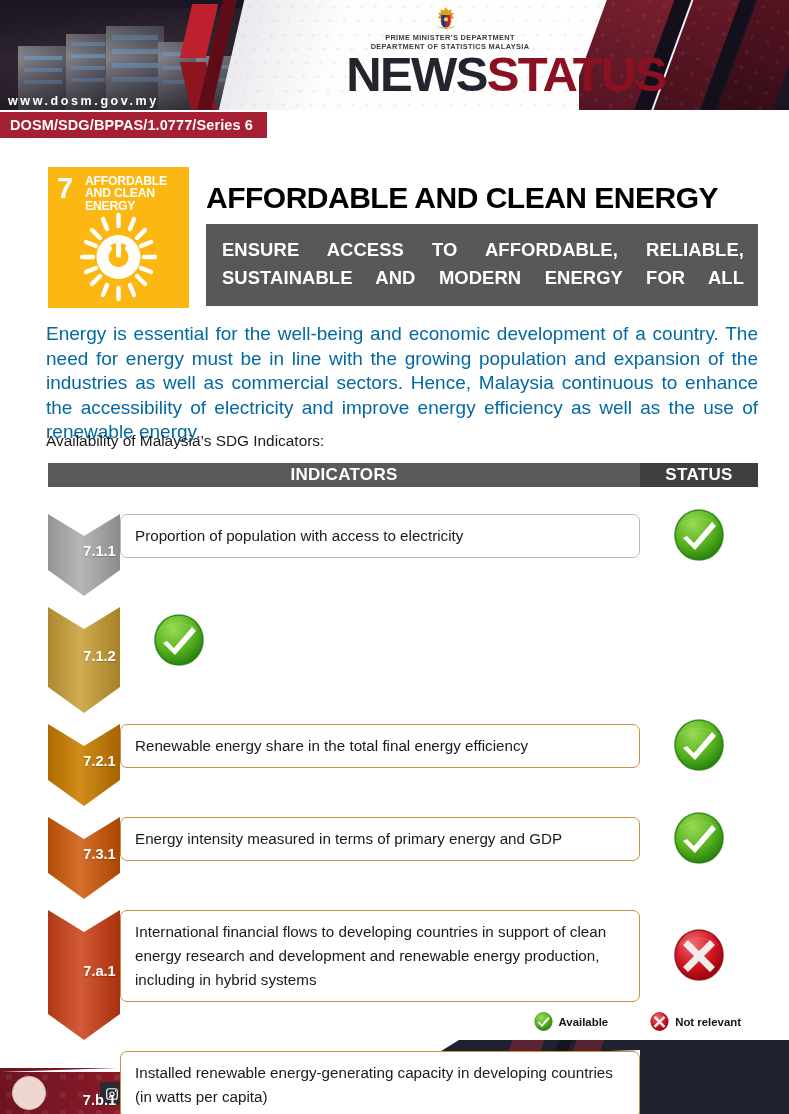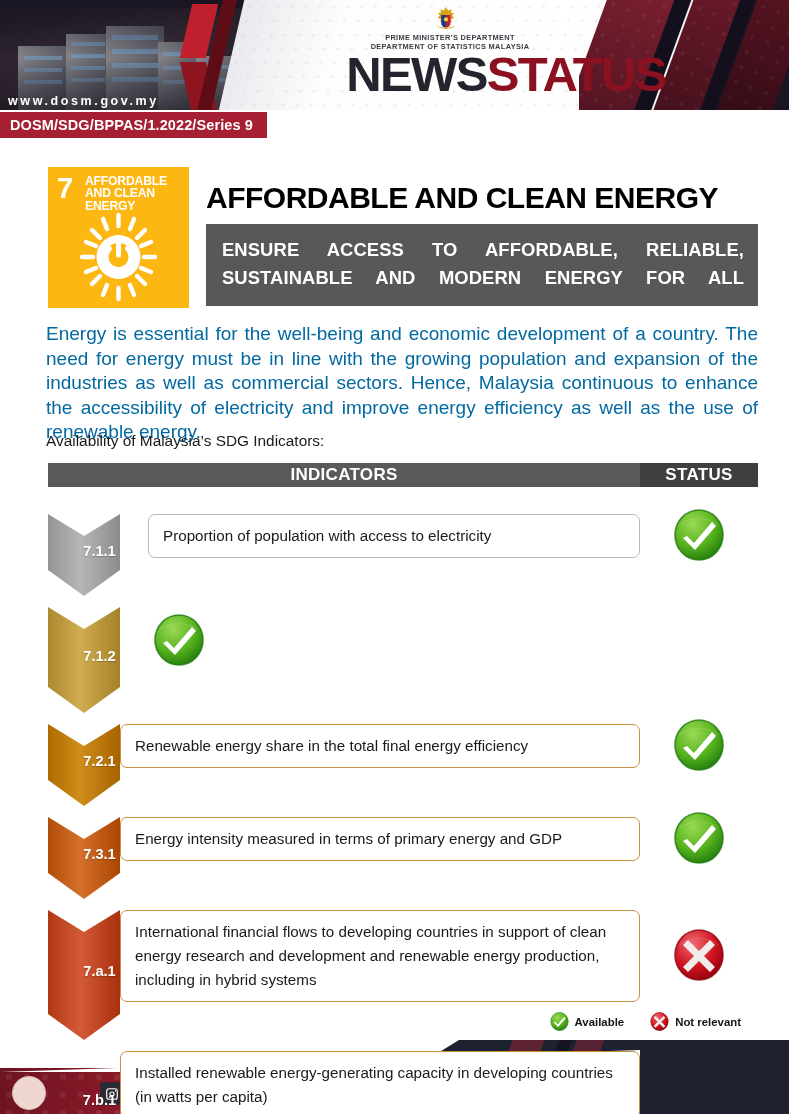--- a/index.html
+++ b/index.html
@@ -105,29 +105,29 @@
   .rows{ position:absolute; left:48px; top:514px; width:710px; }
   .row{ position:relative; display:flex; align-items:flex-start; }
   .arrow{ position:relative; width:72px; flex:0 0 72px; align-self:stretch; }
   .arrow .shape{ position:absolute; left:0; top:0; width:72px; }
   .arrow .code{ position:absolute; left:0; width:72px; text-align:center;
                 color:#fff; font-size:14.6px; font-weight:bold; z-index:3;
                 text-shadow:0 1px 1px rgba(0,0,0,.25);padding-left:31px; }
   .txtbox{ flex:1; background:#fff; border:1.3px solid #c8903f; border-radius:7px;
            font-size:15.2px; color:#1a1a1a; line-height:24px;
            padding:9px 12px 9px 14px; position:relative; z-index:2; }
-  .txtbox.gray{ border-color:#b9b9b9;margin-left:28px; }
+  .txtbox.gray{ border-color:#b9b9b9; }
   .statuscell{ width:118px; flex:0 0 118px; display:flex; align-items:center;
                justify-content:center; }
 
   .badge{ width:52px; height:52px; }
 
   
   .legend{ position:absolute; right:48px; top:1012px; display:flex; align-items:center;
-           gap:26px; font-size:11.4px; font-weight:bold; color:#151515; }
+           gap:42px; font-size:11.4px; font-weight:bold; color:#151515; }
   .legend .li{ display:flex; align-items:center; gap:6px; }
   .legend .badge{ width:19px; height:19px; }
 
   
   .footer{ position:absolute; left:0; top:1040px; width:789px; height:74px; overflow:hidden;
            background:#ffffff; }
   .foot-dark{ position:absolute; right:0; top:0; width:330px; height:74px;
               background:#1d2130; }
   .foot-dark-cut{ position:absolute; right:330px; top:0; width:120px; height:74px;
                   background:#1d2130;
@@ -230,21 +230,21 @@
     <div class="dept">
       <div>PRIME MINISTER'S DEPARTMENT</div>
       <div>DEPARTMENT OF STATISTICS MALAYSIA</div>
     </div>
 
     <div class="nlwrap">
       <span class="nl-a">NEWS</span><span class="nl-b">STATUS</span>
     </div>
   </div>
 
-  <div class="tag">DOSM/SDG/BPPAS/1.2022/Series 9</div>
+  <div class="tag">DOSM/SDG/BPPAS/1.0777/Series 6</div>
 
   <div class="sdg-logo">
     <div class="sdg-num">7</div>
     <div class="sdg-name">AFFORDABLE AND CLEAN ENERGY</div>
     <div class="sun">
       <svg viewBox="0 0 141 92">
         <g stroke="#fff" stroke-width="4.4" stroke-linecap="round">
           <line x1="70.5" y1="4" x2="70.5" y2="15"></line>
           <line x1="70.5" y1="77" x2="70.5" y2="88"></line>
           <line x1="34" y1="46" x2="45" y2="46"></line>

